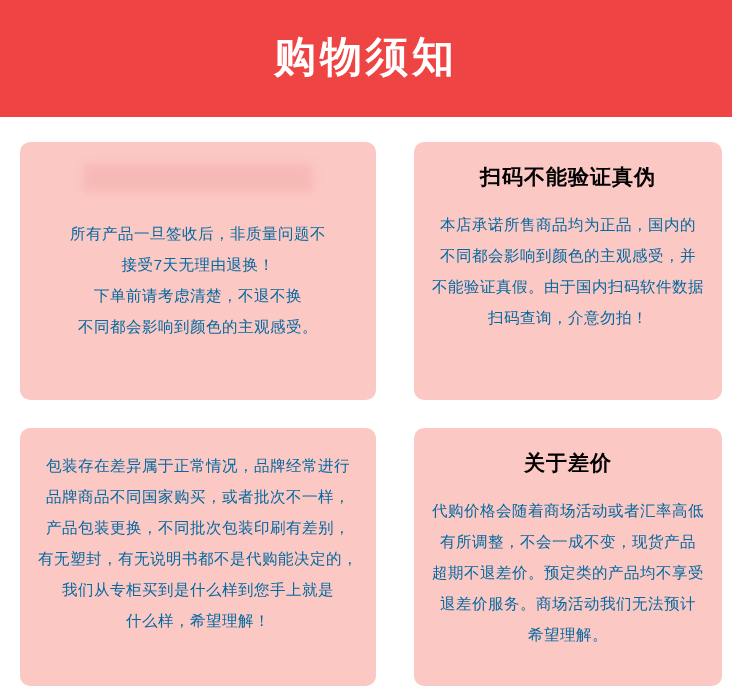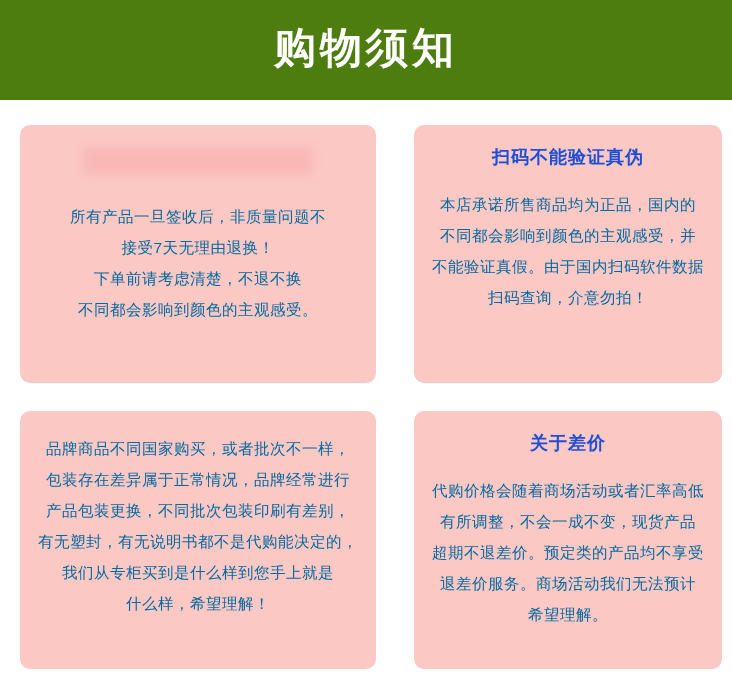--- a/index.html
+++ b/index.html
@@ -14,22 +14,22 @@
     overflow: hidden;
   }
   .page {
     position: relative;
     width: 732px;
     height: 698px;
     background: #ffffff;
   }
   .banner {
     width: 732px;
-    height: 100px;
-    background: #4d7c0f;
+    height: 117px;
+    background: #ef4444;
     display: flex;
     align-items: center;
     justify-content: center;
     box-sizing: border-box;
   }
   .banner-title {
     color: #ffffff;
     font-size: 42px;
     font-weight: bold;
     letter-spacing: 4px;
@@ -49,23 +49,23 @@
     border-radius: 10px;
     padding: 22px 18px 20px 18px;
     box-sizing: border-box;
     text-align: center;
     min-height: 258px;
     display: flex;
     flex-direction: column;
     align-items: center;
   }
   .card-title {
-    font-size: 18px;
+    font-size: 21px;
     font-weight: bold;
-    color: #1d4ed8;
+    color: #000000;
     letter-spacing: 1px;
     line-height: 1.2;
     margin-bottom: 20px;
     white-space: nowrap;
   }
   .card-title.blurred {
     color: transparent;
     background: #f7b9b6;
     border-radius: 3px;
     filter: blur(4px);
@@ -111,22 +111,22 @@
       <div class="card-body">
         <span class="line">本店承诺所售商品均为正品，国内的</span>
         <span class="line">不同都会影响到颜色的主观感受，并</span>
         <span class="line">不能验证真假。由于国内扫码软件数据</span>
         <span class="line">扫码查询，介意勿拍！</span>
       </div>
     </div>
 
     <div class="card">
       <div class="card-body">
+        <span class="line">包装存在差异属于正常情况，品牌经常进行</span>
         <span class="line">品牌商品不同国家购买，或者批次不一样，</span>
-        <span class="line">包装存在差异属于正常情况，品牌经常进行</span>
         <span class="line">产品包装更换，不同批次包装印刷有差别，</span>
         <span class="line">有无塑封，有无说明书都不是代购能决定的，</span>
         <span class="line">我们从专柜买到是什么样到您手上就是</span>
         <span class="line">什么样，希望理解！</span>
       </div>
     </div>
 
     <div class="card">
       <div class="card-title">关于差价</div>
       <div class="card-body">

